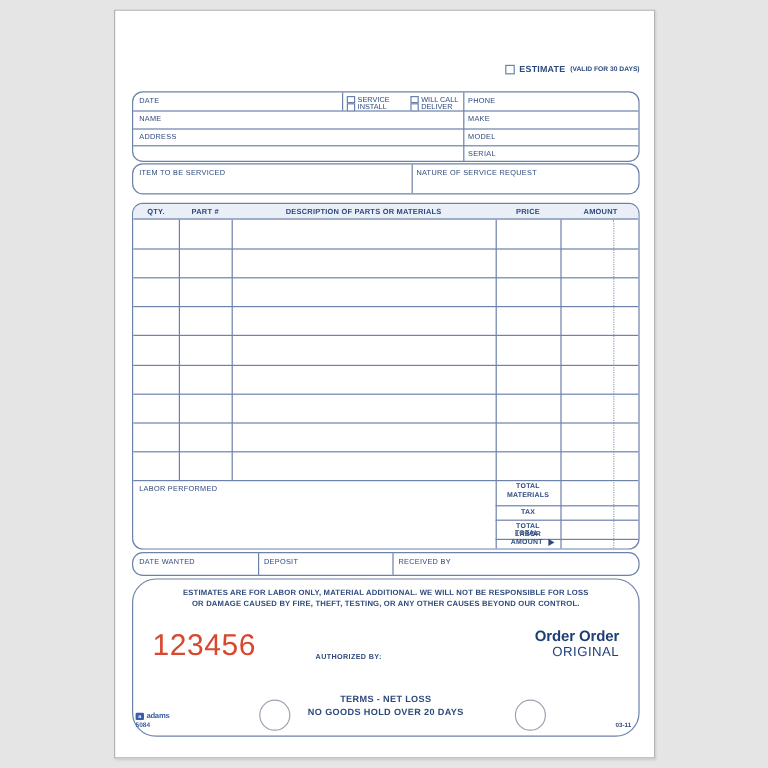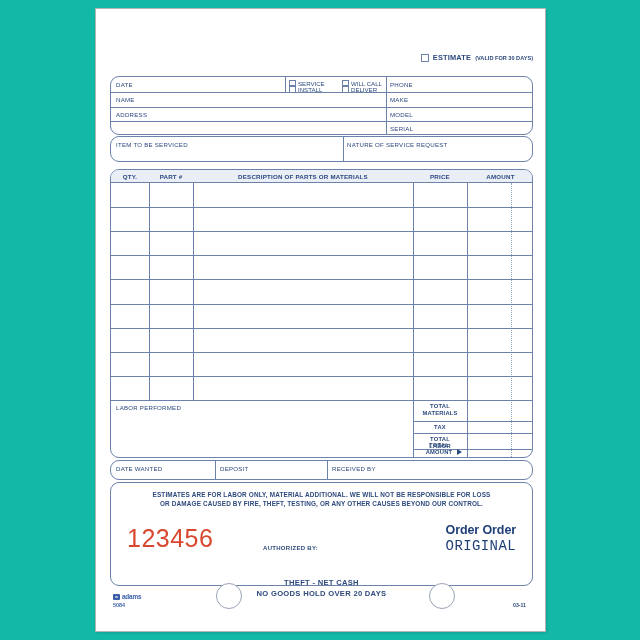--- a/index.html
+++ b/index.html
@@ -3,21 +3,21 @@
 <meta charset="utf-8">
 <style>
   * { box-sizing: border-box; }
   html, body { margin:0; padding:0; }
   body {
     width:640px; height:640px;
     background:#ffffff;
     font-family:"Liberation Sans", sans-serif;
     overflow:hidden;
   }
-  #canvas { position:relative; width:640px; height:640px; background:#14b8a6; }
+  #canvas { position:relative; width:640px; height:640px; background:#e5e5e5; }
 
   
   .sheet {
     position:absolute; left:95px; top:8px; width:451px; height:624px;
     background:#ffffff;
     border:1px solid #b4b4b4;
     box-shadow:1px 1px 2px rgba(0,0,0,0.12);
   }
 
   
@@ -76,41 +76,41 @@
   }
   .dotted {
     position:absolute; width:0px;
     border-left:1px dotted #8fa0c2;
   }
 
   
   #fblk { left:14px; top:451px; width:423px; height:20px; }
 
   
-  #disc { left:14px; top:473px; width:423px; height:104px; border-radius:9px; }
+  #disc { left:14px; top:473px; width:423px; height:132px; border-radius:20px; }
   .disc-text {
     position:absolute; left:18px; right:18px; top:7px;
     text-align:center; font-size:6.4px; line-height:9.4px;
     color:#2e4a7d; font-weight:bold; letter-spacing:0.15px;
   }
 
   .bignum {
     position:absolute; left:16px; top:41px;
     font-size:25px; font-weight:normal; color:#d8482f;
     letter-spacing:0.5px; font-family:"Liberation Sans", sans-serif;
   }
   .authby {
     position:absolute; left:152px; top:62px;
     font-size:6px; font-weight:bold; color:#2e4a7d; letter-spacing:0.3px;
   }
   .ro-title {
     position:absolute; right:16px; top:40px; text-align:right;
   }
   .ro-title .t1 { font-size:12.5px; font-weight:bold; color:#1f3f77; letter-spacing:-0.1px; }
-  .ro-title .t2 { font-size:14px; color:#1f3f77; letter-spacing:0.4px; margin-top:1px;font-family:Liberation Mono, monospace; }
+  .ro-title .t2 { font-size:11px; color:#1f3f77; letter-spacing:0.4px; margin-top:1px; }
 
   .terms {
     position:absolute; left:0; right:0; top:94px;
     text-align:center; font-size:7.6px; line-height:11px;
     color:#2e4a7d; font-weight:bold; letter-spacing:0.3px;
   }
 
   .hole {
     position:absolute; width:26px; height:26px;
     border:1px solid #9aa3b4; border-radius:50%;
@@ -268,21 +268,21 @@
       <div class="bignum">123456</div>
 
       <div class="authby">AUTHORIZED BY:</div>
 
       <div class="ro-title">
         <div class="t1">Order Order</div>
         <div class="t2">ORIGINAL</div>
       </div>
 
       <div class="terms">
-        <div>THEFT - NET CASH</div>
+        <div>TERMS - NET LOSS</div>
         <div>NO GOODS HOLD OVER 20 DAYS</div>
       </div>
 
       <div class="hole" id="hole1"></div>
       <div class="hole" id="hole2"></div>
 
       <div class="brand">
         <span class="mark">a</span>
         <span class="nm">adams</span>
       </div>

